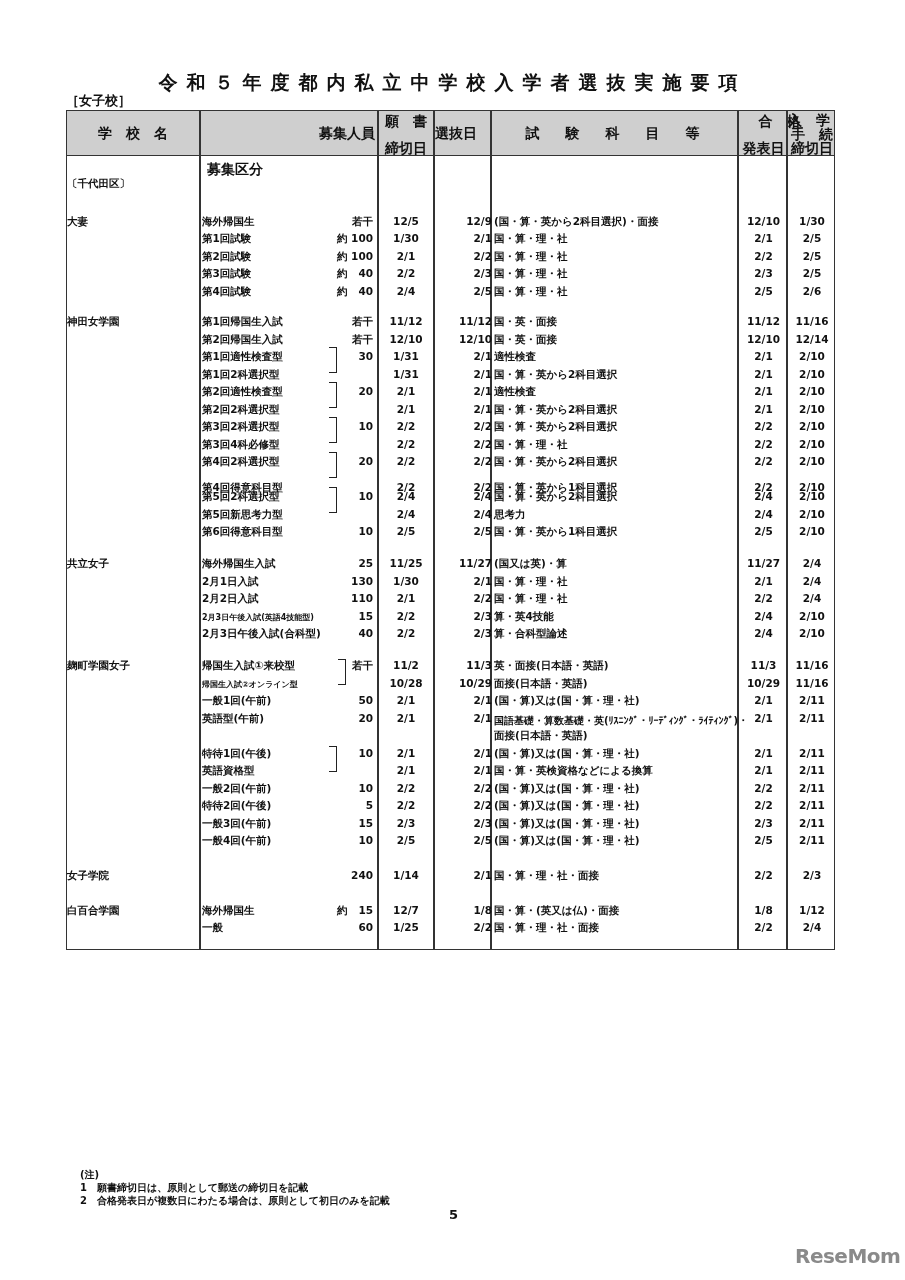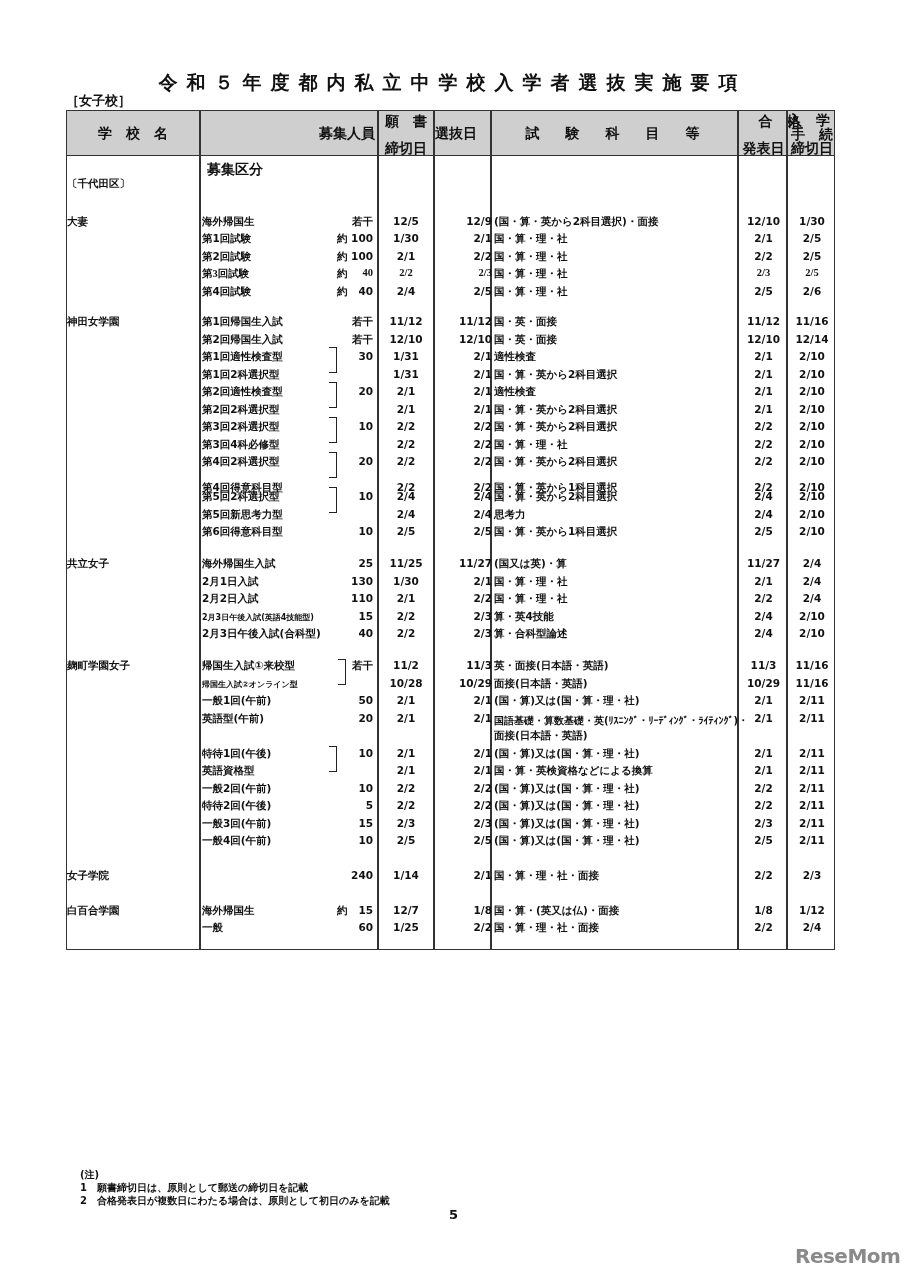--- a/index.html
+++ b/index.html
@@ -88,21 +88,21 @@
         <span class="c1"></span>
         <span class="c2">第2回試験</span>
         <span class="approx">約</span>
         <span class="qty">100</span>
         <span class="c3">2/1</span>
         <span class="c4">2/2</span>
         <span class="c5">国・算・理・社</span>
         <span class="c6">2/2</span>
         <span class="c7">2/5</span>
       </div>
-      <div class="row" style="top: 154px; font-family: Liberation Serif, serif;">
+      <div class="row" style="top: 154px;">
         <span class="c1"></span>
         <span class="c2">第3回試験</span>
         <span class="approx">約</span>
         <span class="qty">40</span>
         <span class="c3">2/2</span>
         <span class="c4">2/3</span>
         <span class="c5">国・算・理・社</span>
         <span class="c6">2/3</span>
         <span class="c7">2/5</span>
       </div>

